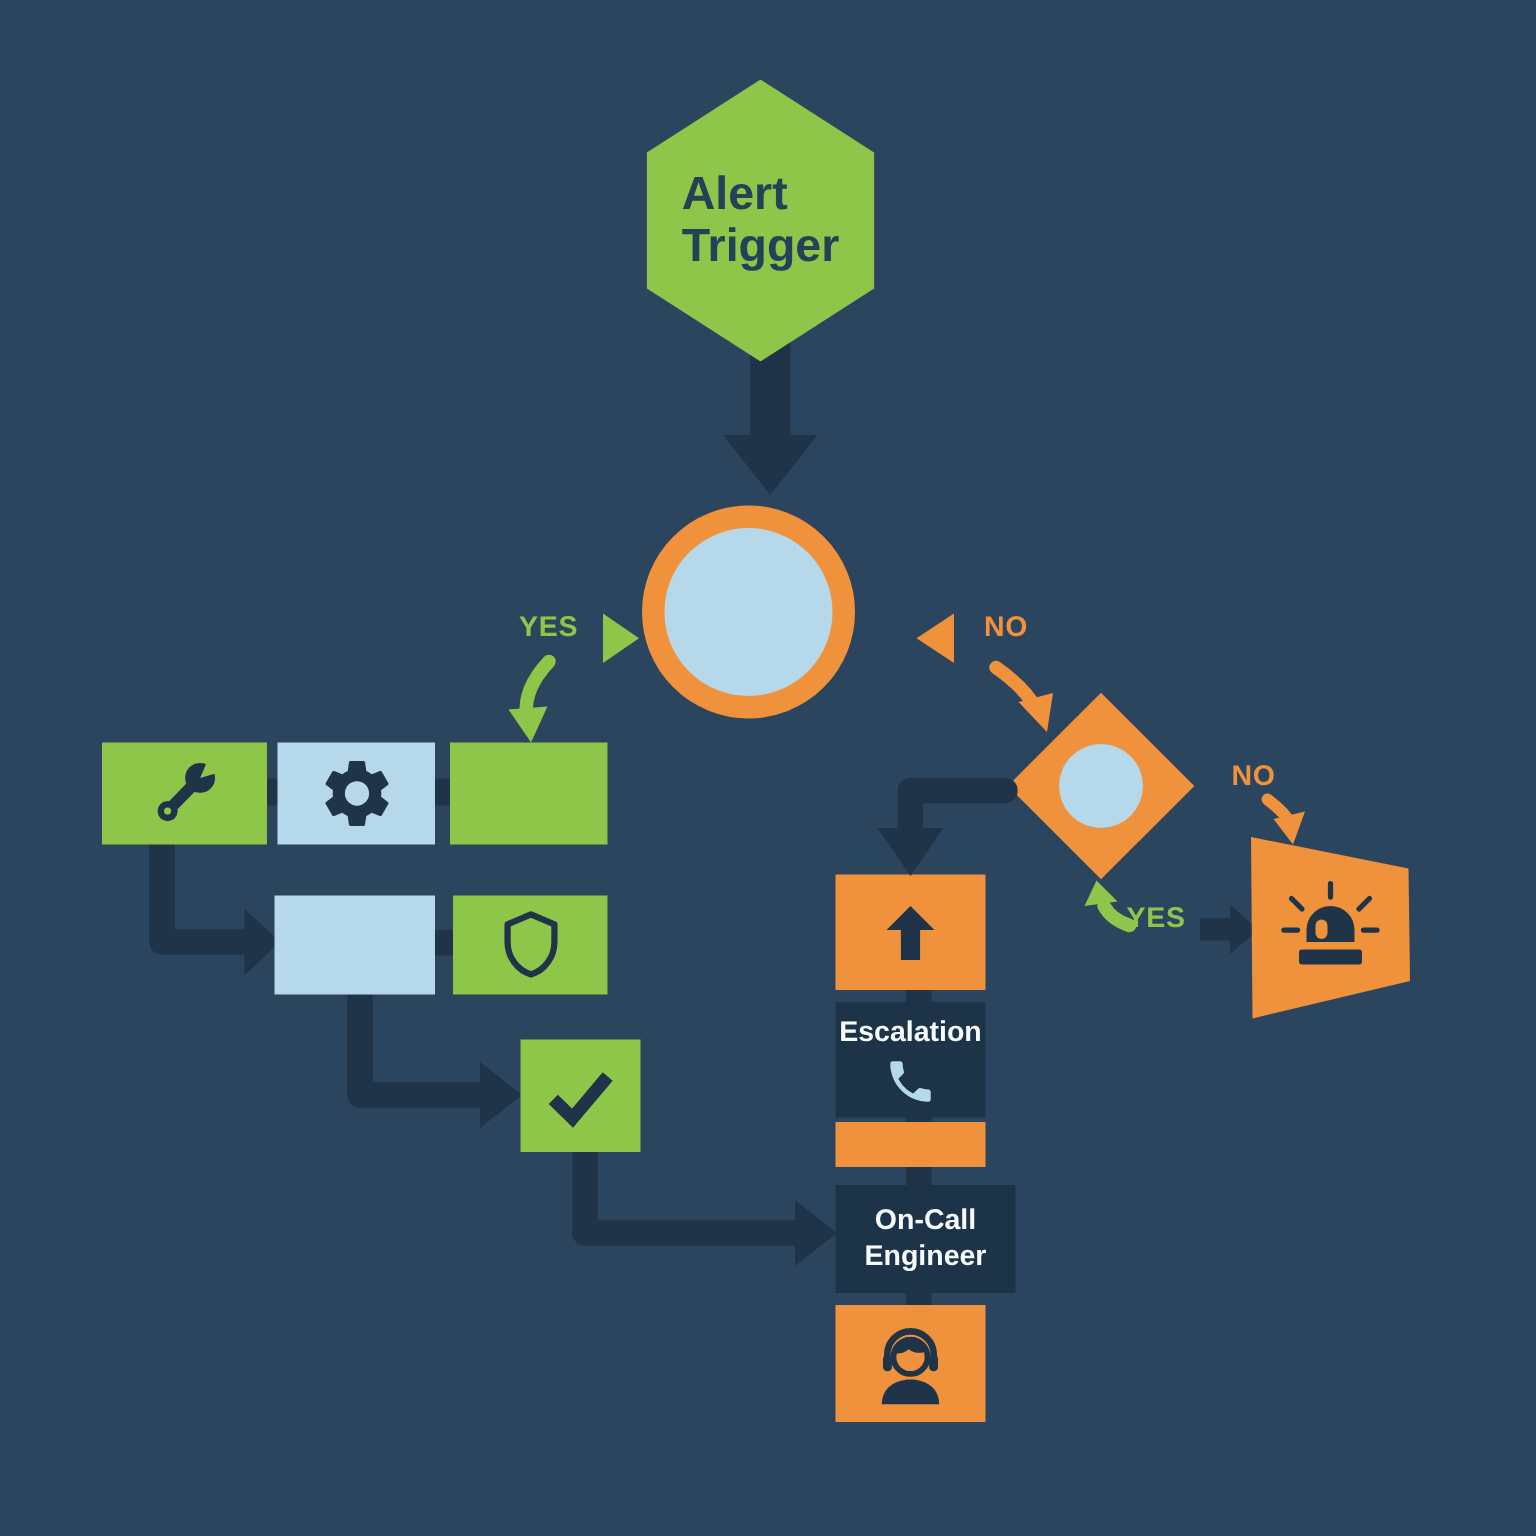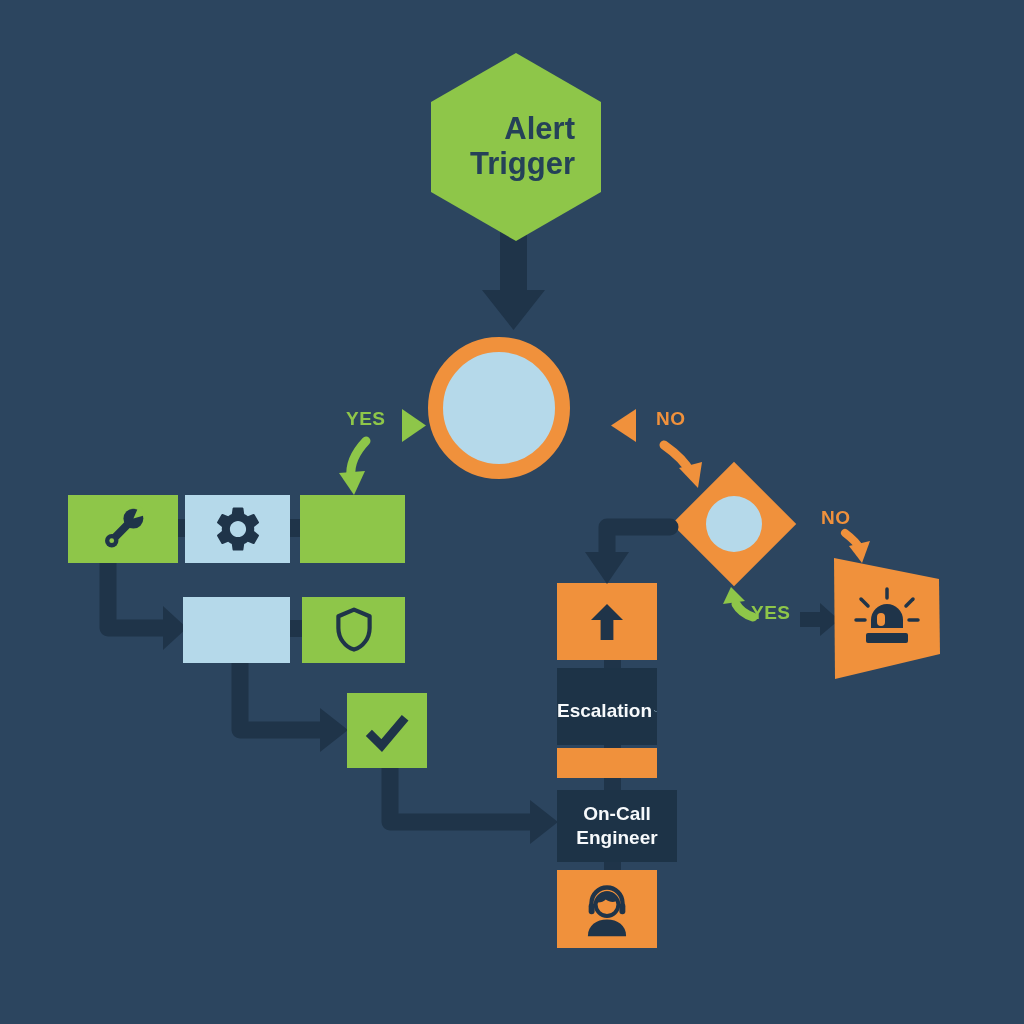--- a/index.html
+++ b/index.html
@@ -20,24 +20,24 @@
   .s-green{stroke:var(--c-green,#8EC649);}
   .s-orange{stroke:var(--c-orange,#F0913C);}
   .nofill{fill:none;}
 
   .bg-green{background:var(--c-green,#8EC649);}
   .bg-orange{background:var(--c-orange,#F0913C);}
   .bg-blue{background:var(--c-light_blue,#B5D9EA);}
   .bg-navy{background:var(--c-box_navy,#1D3347);}
 
   .hexagon{
-    left:431px;top:53px;width:170px;height:188px;
+    left:431px;top:53px;width:152px;height:188px;
     clip-path:polygon(50% 0%,100% 26%,100% 74%,50% 100%,0% 74%,0% 26%);
     color:var(--c-hexagon_text,#254158);
-    font-size:31px;font-weight:700;text-align:right;line-height:1.12;
+    font-size:31px;font-weight:700;text-align:left;line-height:1.12;
     padding:0 26px;
   }
   .decision-circle{
     left:428px;top:337px;width:142px;height:142px;border-radius:50%;
     border:15px solid var(--c-orange,#F0913C);
     background:var(--c-light_blue,#B5D9EA);
   }
   .diamond{
     left:690px;top:480px;width:88px;height:88px;
     transform:rotate(45deg);
@@ -48,21 +48,21 @@
     background:var(--c-light_blue,#B5D9EA);
   }
   .branch-label{position:absolute;font-weight:700;font-size:19px;letter-spacing:.5px;}
   .lbl-green{color:var(--c-green,#8EC649);}
   .lbl-orange{color:var(--c-orange,#F0913C);margin-left:15px;}
 
   .dark-text-box{
     color:var(--c-white_text,#F7FAFC);
     font-weight:700;font-size:19px;text-align:center;line-height:1.25;
   }
-  .escalation-box{flex-direction:row;justify-content:center;padding-top:9px;gap:2px;}
+  .escalation-box{flex-direction:column;justify-content:flex-start;padding-top:9px;gap:2px;}
 </style>
 </head>
 <body>
 
 <svg class="layer" viewBox="0 0 1024 1024">
 
   <polygon class="f-dark" points="500,225 527,225 527,290 545,290 513.5,330 482,290 500,290"></polygon>
 
   <rect class="f-dark" x="150" y="519" width="170" height="18"></rect>
 

